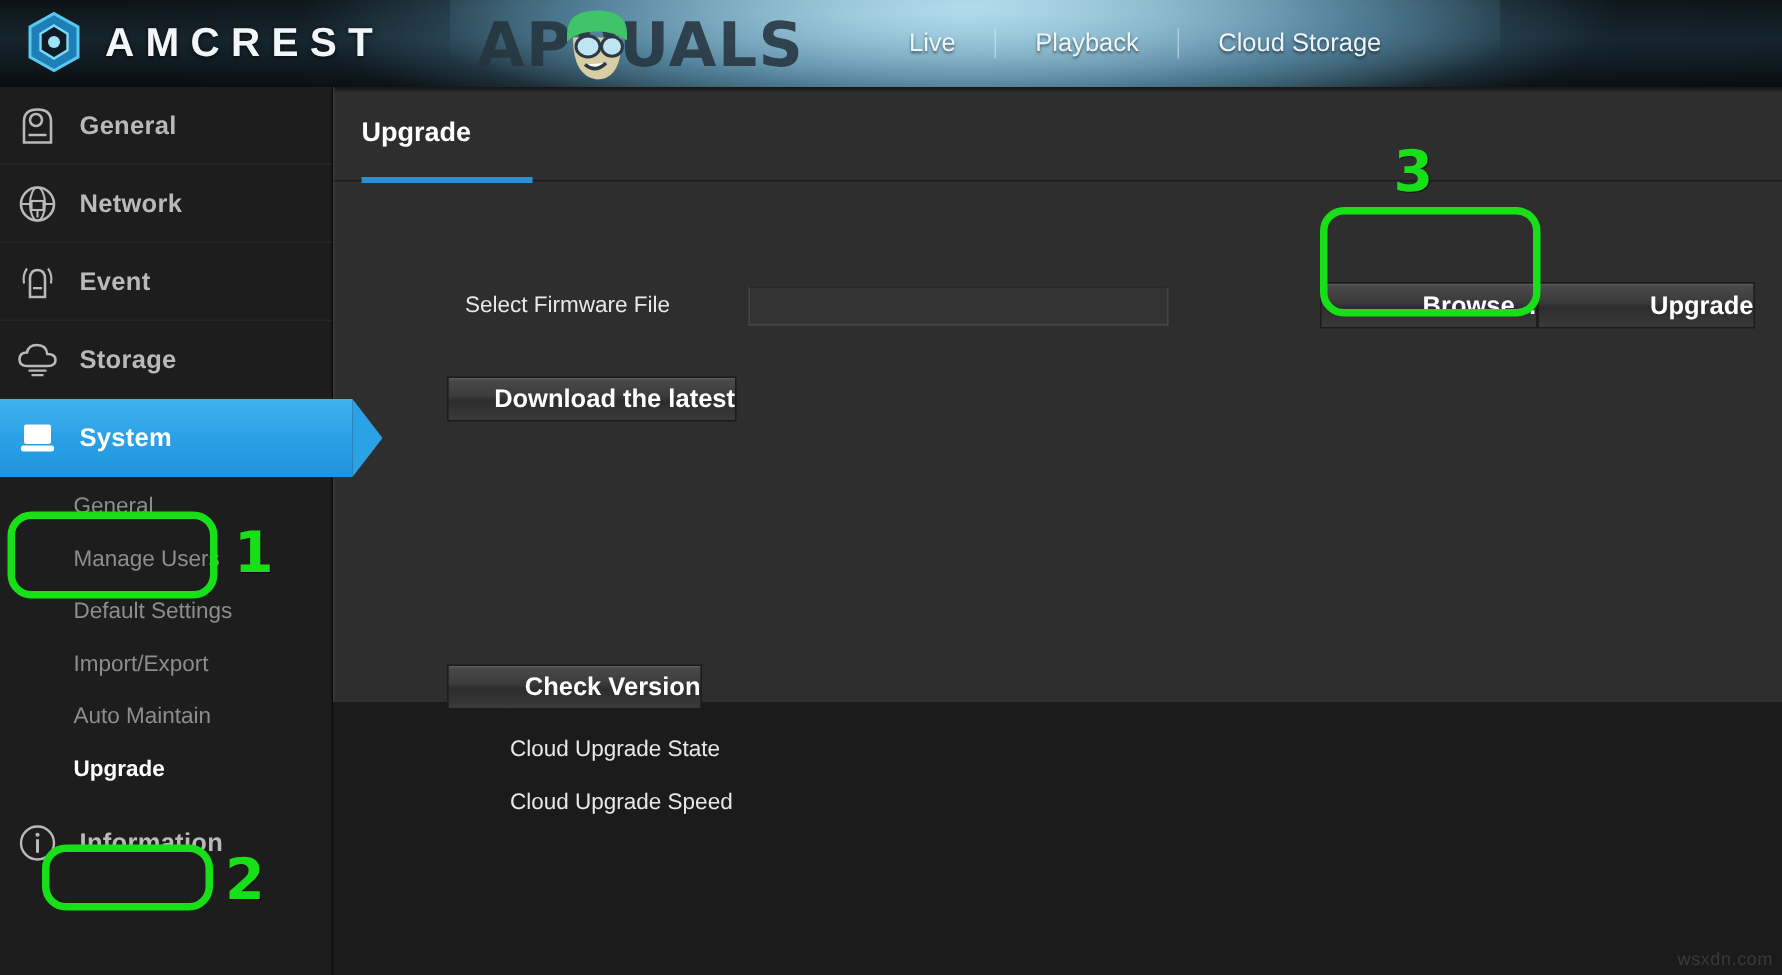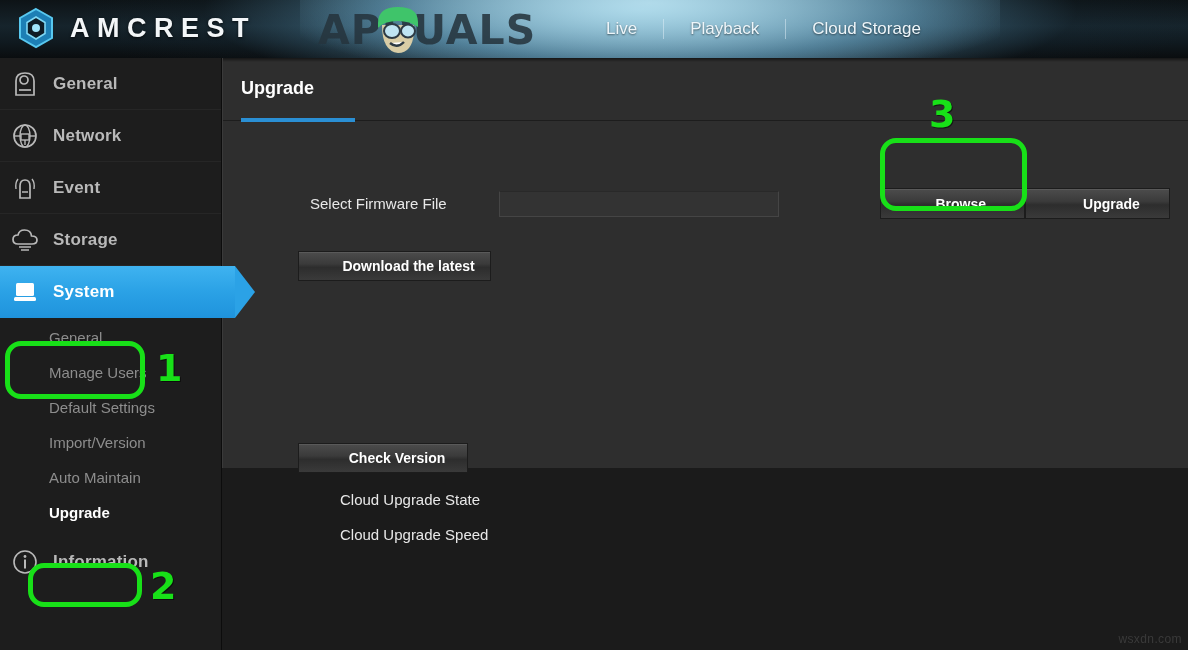--- a/index.html
+++ b/index.html
@@ -100,23 +100,23 @@
   .field-label { position: absolute; color: #e8e8e8; font-size: 15px; }
 
   .textinput {
     position: absolute; background: #333333; border: 1px solid #454545;
     border-top-color: #292929; height: 26px;
   }
 
   .btn {
     background: linear-gradient(180deg, #4c4c4c 0%, #3b3b3b 42%, #2d2d2d 55%, #3a3a3a 100%);
     border: 1px solid #1c1c1c;
-    color: #ffffff; font-size: 14px; font-weight: bold;
+    color: #ffffff; font-size: 17px; font-weight: bold;
     font-family: "Liberation Sans", sans-serif;
-    cursor: pointer; text-align: center;
+    cursor: pointer; text-align: right;
     box-shadow: inset 0 1px 0 rgba(255,255,255,0.08);
     padding-left: 28px;
   }
   .status-label { position: absolute; color: #e8e8e8; font-size: 15px; margin-left: 42px; }
 
   
   .hl {
     position: absolute; border: 5px solid #18e018; border-radius: 16px;
     pointer-events: none; z-index: 30; background: transparent;
   }
@@ -225,21 +225,21 @@
           <rect x="2" y="17" width="22" height="4" rx="1.5" fill="#ffffff"></rect>
         </svg>
       </span>
       <span class="nav-label">System</span>
     </div>
 
     <div class="sub-list">
       <div class="sub-item">General</div>
       <div class="sub-item">Manage Users</div>
       <div class="sub-item">Default Settings</div>
-      <div class="sub-item">Import/Version</div>
+      <div class="sub-item">Import/Export</div>
       <div class="sub-item">Auto Maintain</div>
       <div class="sub-item current">Upgrade</div>
     </div>
 
     <div class="nav-item" style="border-bottom:none; margin-top:6px;">
       <span class="nav-icon">
         <svg width="26" height="26" viewBox="0 0 26 26">
           <circle cx="13" cy="13" r="11" fill="none" stroke="#b9b9b9" stroke-width="1.6"></circle>
           <circle cx="13" cy="7.5" r="1.4" fill="#b9b9b9"></circle>
           <rect x="12" y="10.5" width="2" height="9" fill="#b9b9b9"></rect>

